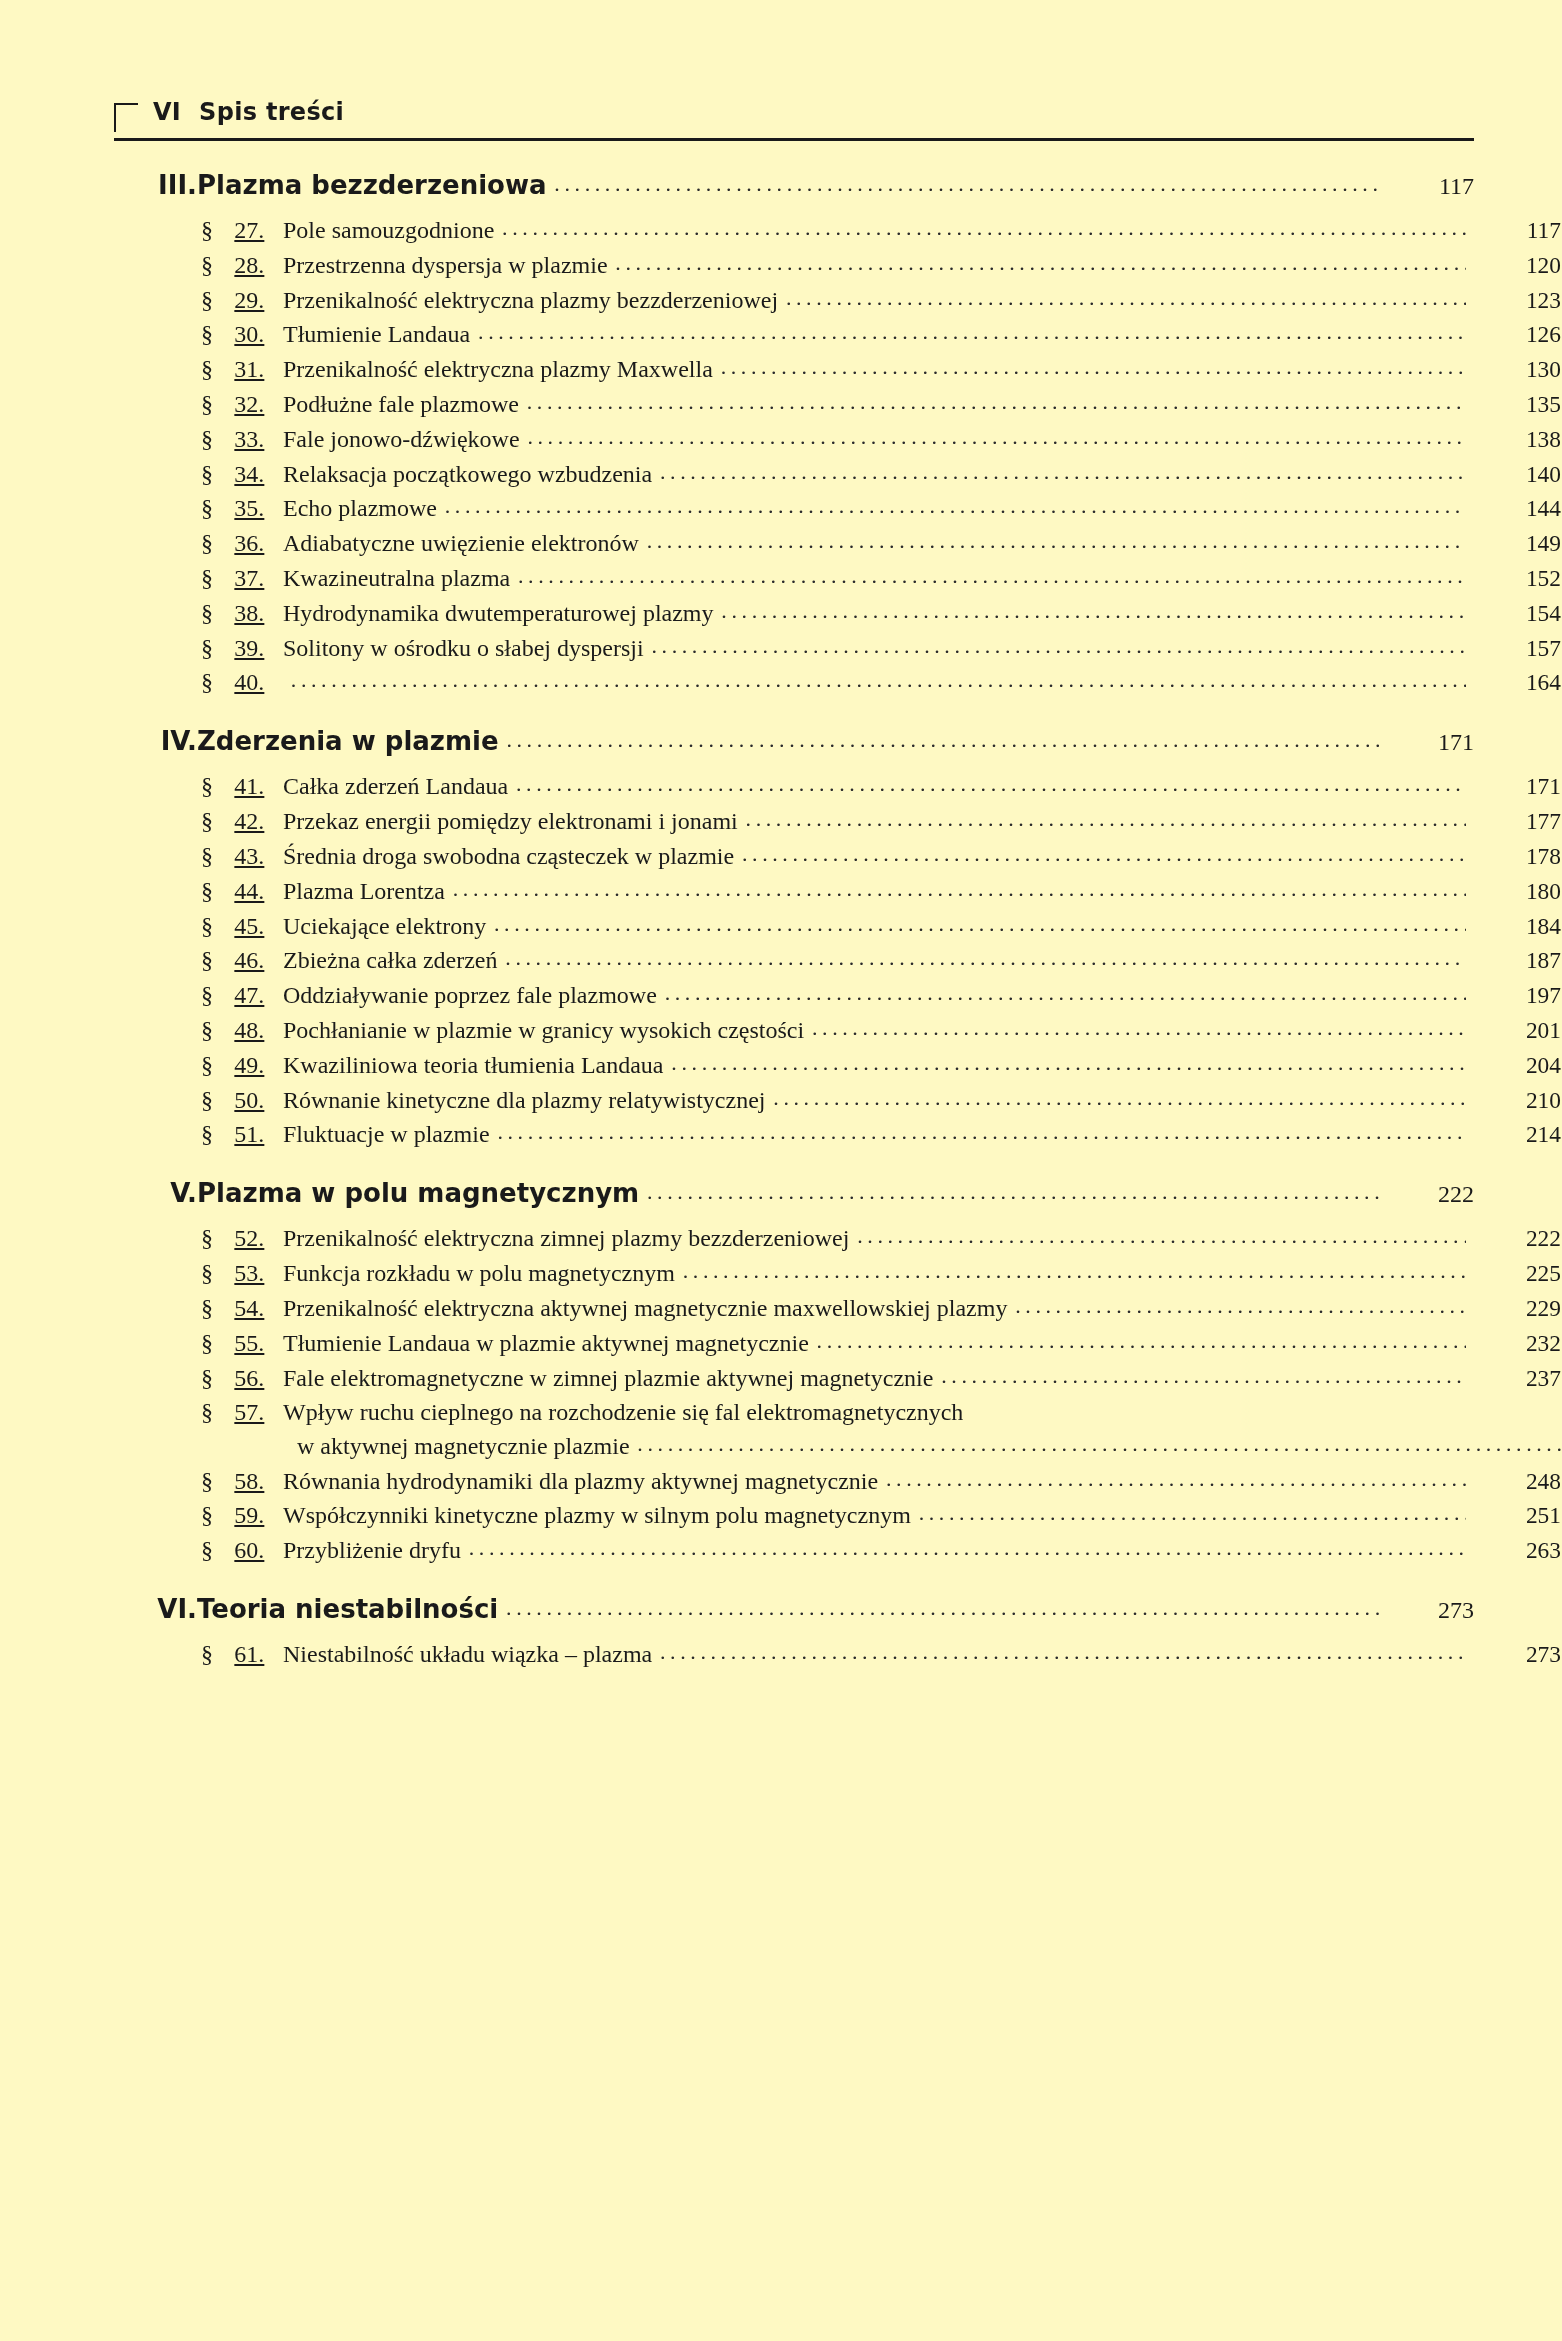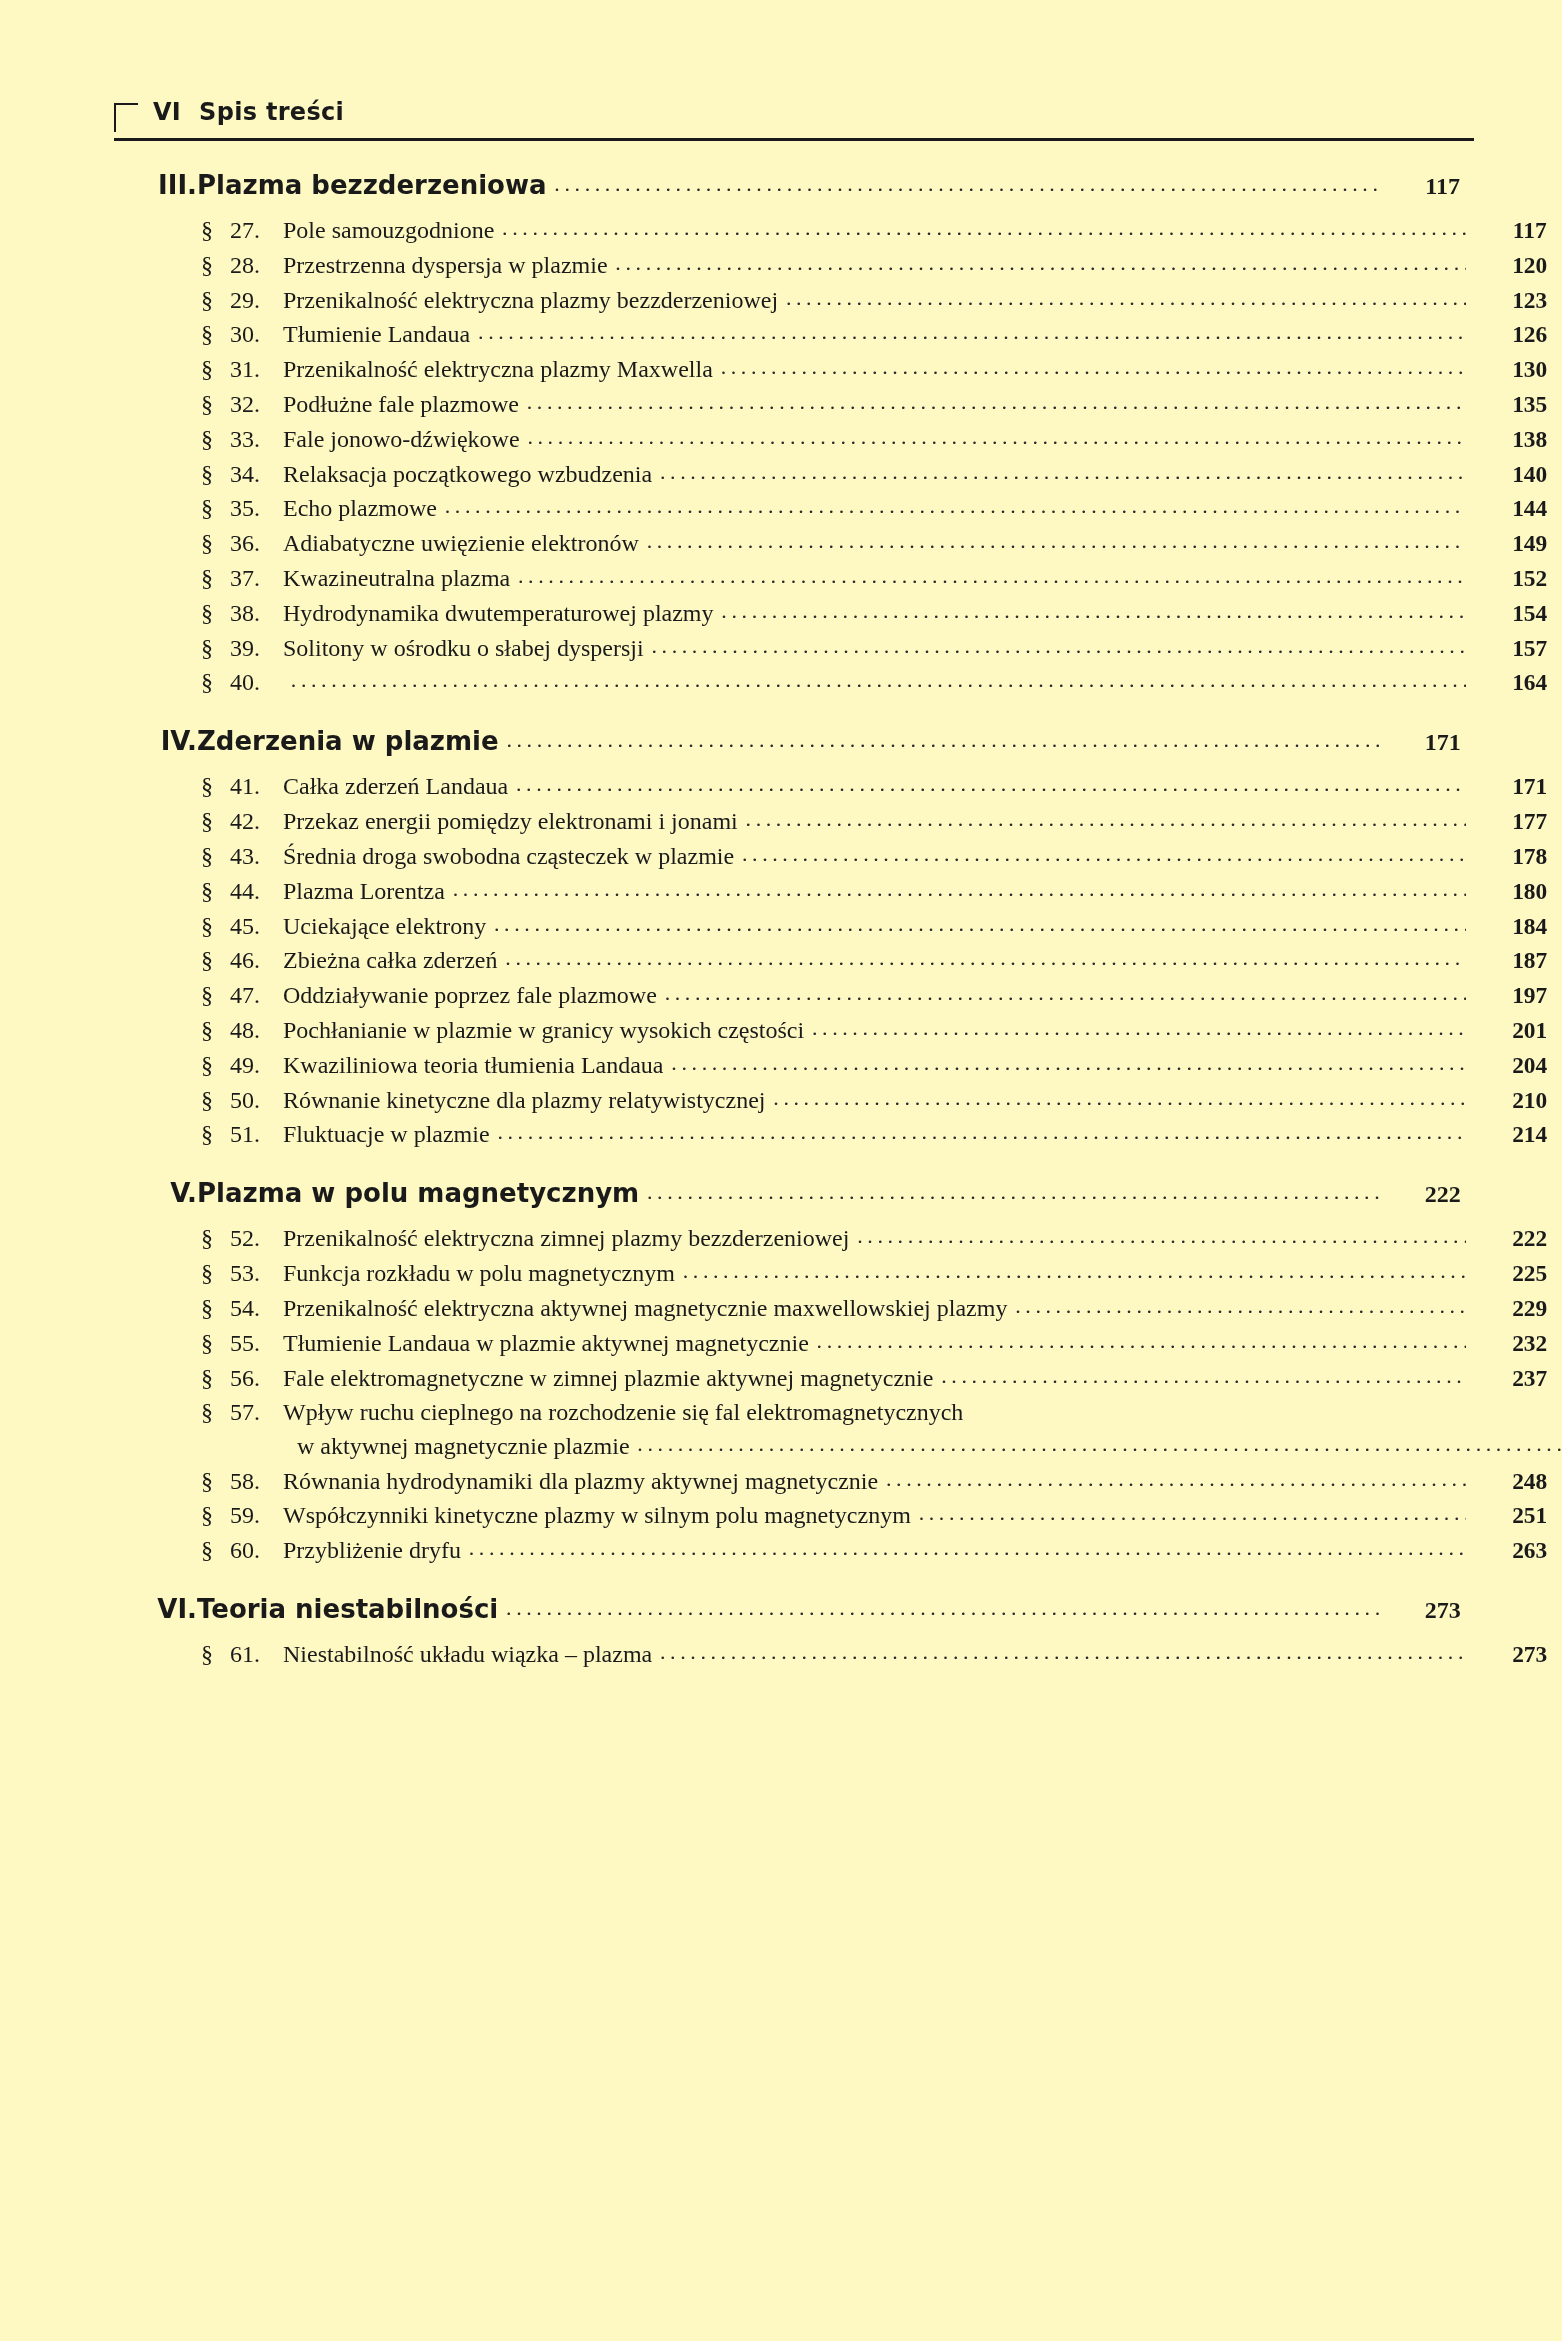--- a/index.html
+++ b/index.html
@@ -101,23 +101,23 @@
     font-weight: normal;
     font-size: 22px;
     letter-spacing: 4.6px;
     color: #2a2a2a;
     margin: 0 9px 0 7.8px;
     transform: translateY(-2.6px);
   }
   .page-no {
     flex: 0 0 86px;
     width: 86px;
-    text-align: center;
+    text-align: right;
     font-family: "Liberation Serif", serif;
-    font-weight: bold;
+    font-weight: normal;
     font-size: 23.4px;
     padding-left: 23.4px;
     box-sizing: border-box;
   }
   .ch-row .page-no {
     font-size: 24px;
   }
   
   .sec-row {
     font-family: "Liberation Serif", serif;
@@ -125,23 +125,24 @@
     margin-bottom: 7.8px;
     padding-left: 87px;
   }
   .sec-sign {
     flex: 0 0 29px;
     width: 29px;
   }
   .sec-num {
     flex: 0 0 53px;
     width: 53px;
-    text-align: left;
+    text-align: center;
     padding-right: 14.3px;
     box-sizing: border-box;
+    text-decoration: underline;
   }
   .sec-title {
     white-space: nowrap;
   }
   .sec-row .page-no {
     flex: 0 0 86px;
   }
   
   .cont-row {
     padding-left: 183px;

